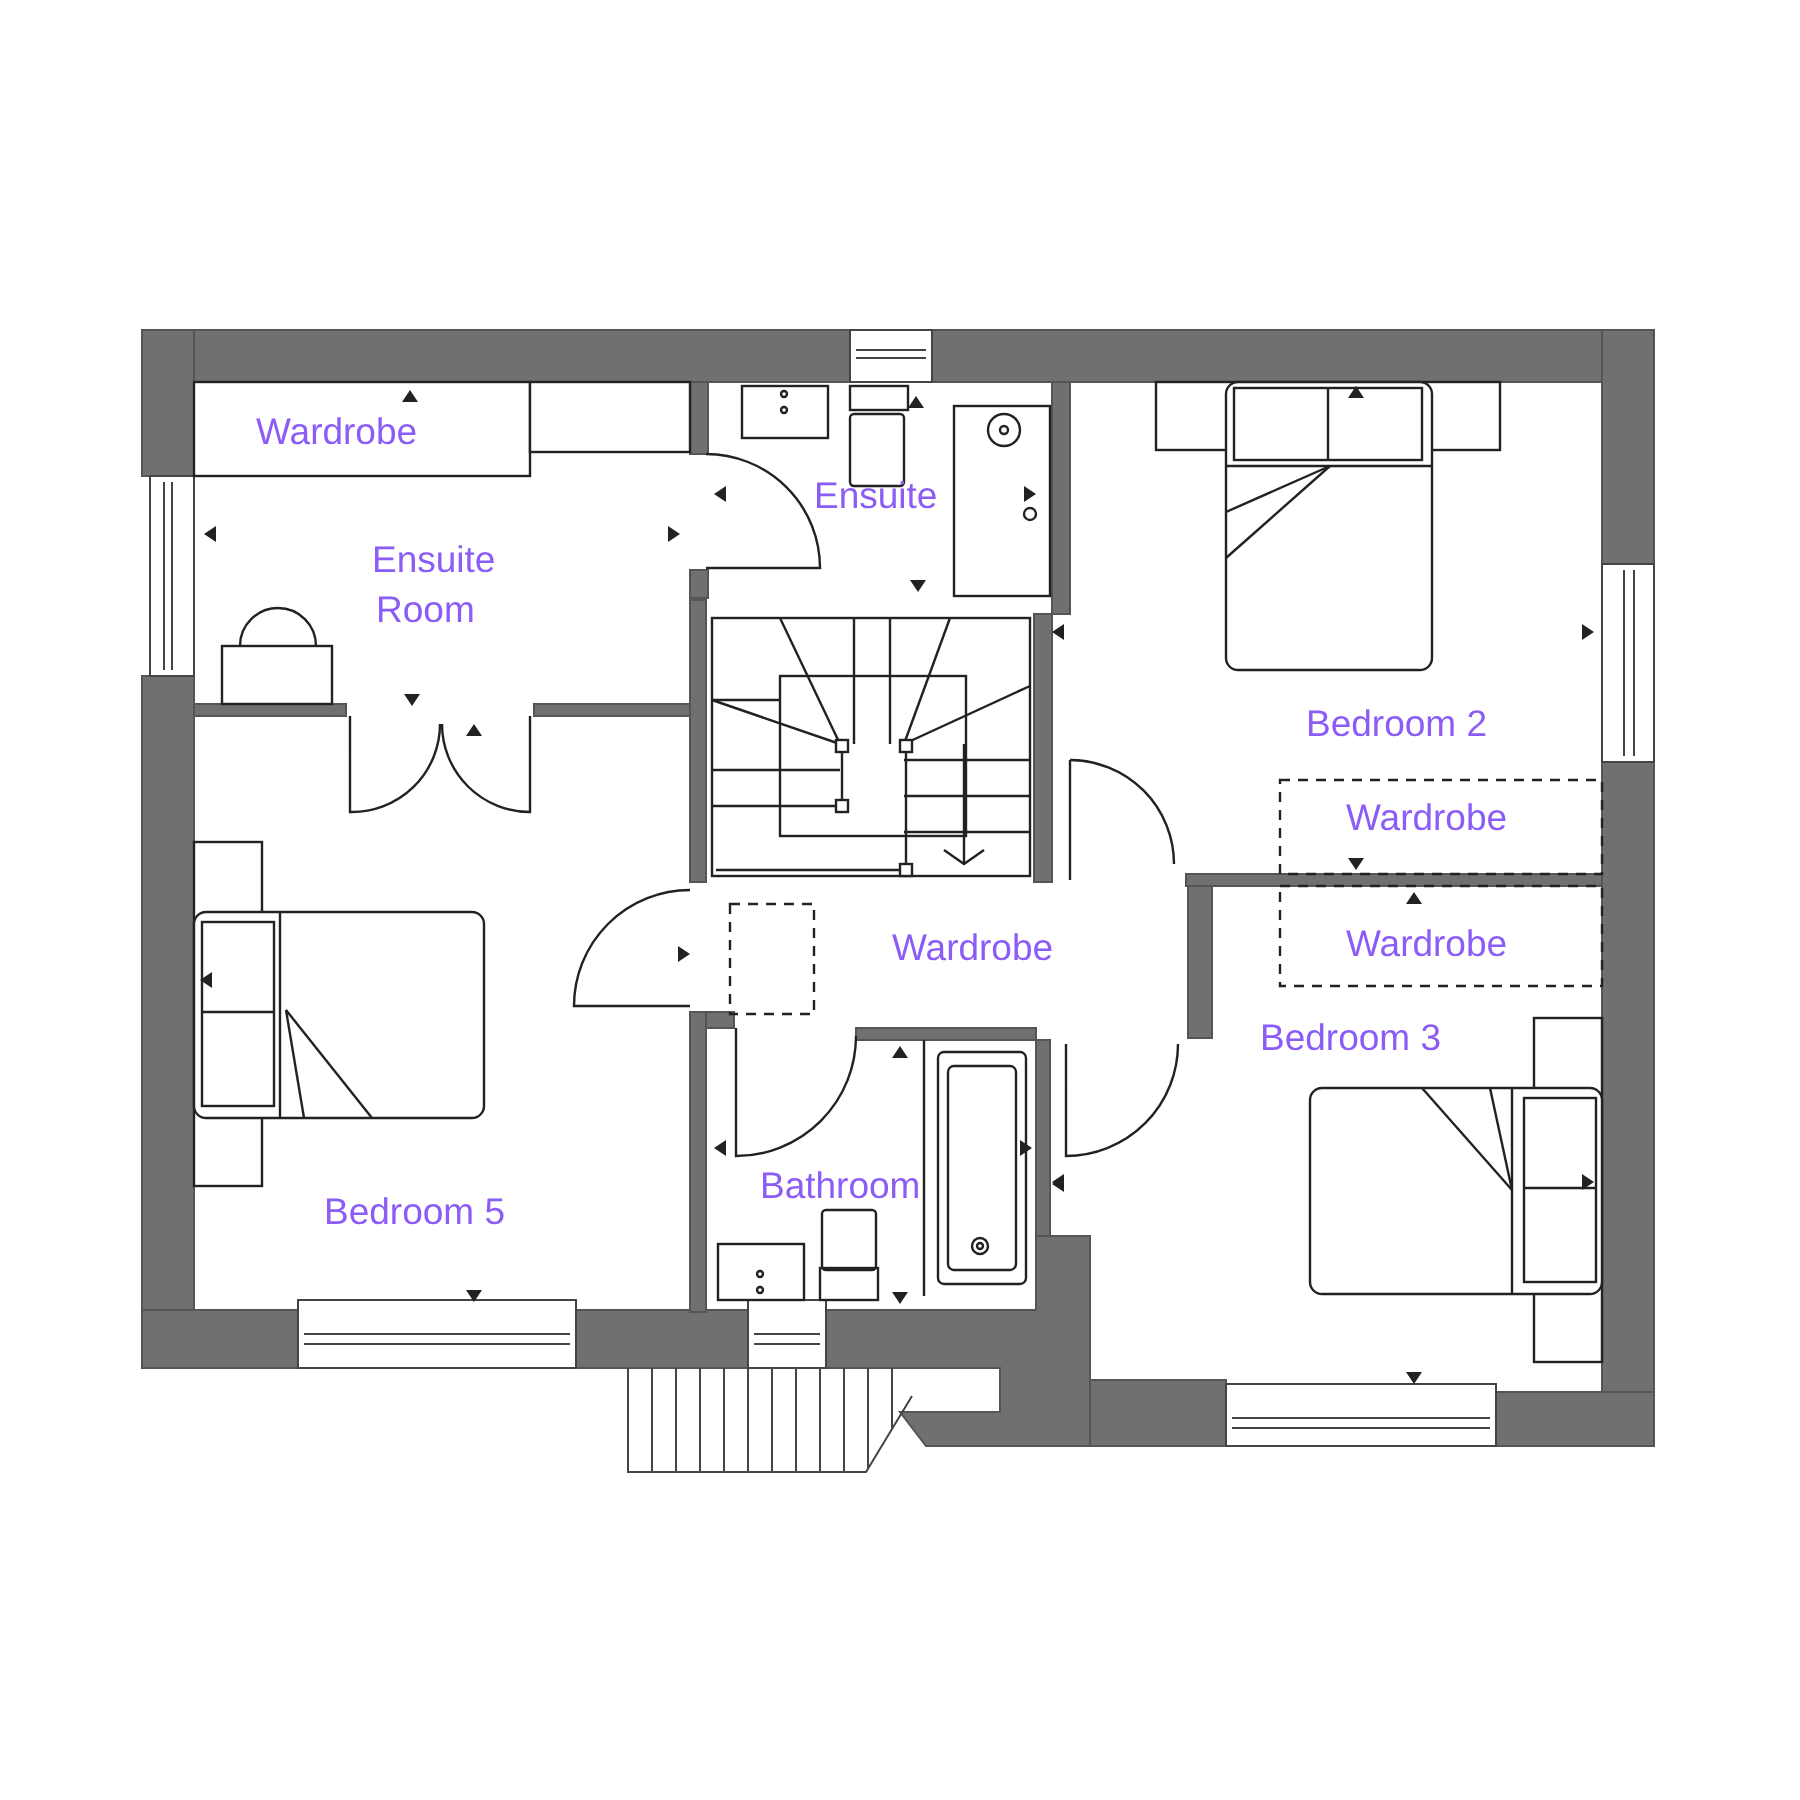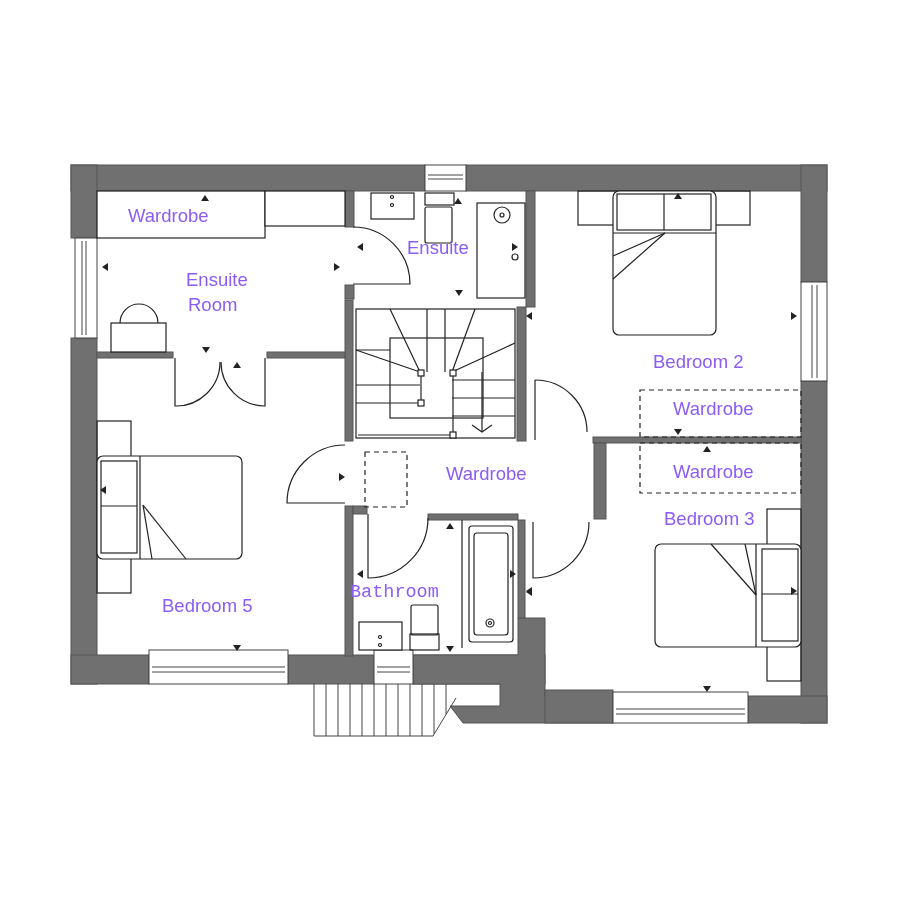--- a/index.html
+++ b/index.html
@@ -211,15 +211,15 @@
 </svg>
 
 <div class="lbl" style="left:128px; top:203px;">Wardrobe</div>
 <div class="lbl" style="left:186px; top:267px;">Ensuite</div>
 <div class="lbl" style="left:188px; top:292px;">Room</div>
 <div class="lbl" style="left:407px; top:235px;">Ensuite</div>
 <div class="lbl" style="left:613px; top:349px;margin-left:40px;">Bedroom 2</div>
 <div class="lbl" style="left:673px; top:396px;">Wardrobe</div>
 <div class="lbl" style="left:673px; top:459px;">Wardrobe</div>
 <div class="lbl" style="left:446px; top:461px;">Wardrobe</div>
-<div class="lbl" style="left:630px; top:506px;margin-left:34px;">Bedroom 3</div>
-<div class="lbl" style="left:350px; top:580px;font-family:Liberation Mono, monospace;">Bathroom</div>
+<div class="lbl" style="left:630px; top:506px;">Bedroom 3</div>
+<div class="lbl" style="left:380px; top:580px;">Bathroom</div>
 <div class="lbl" style="left:162px; top:593px;">Bedroom 5</div>
 
 </body></html>

